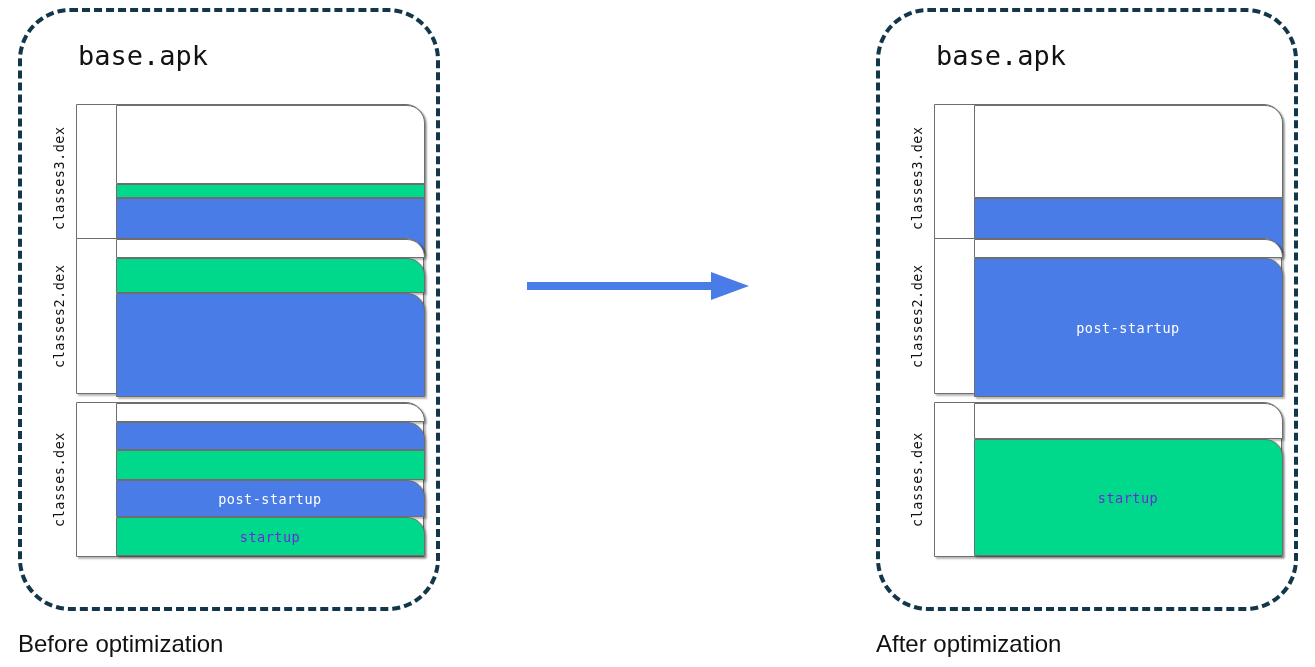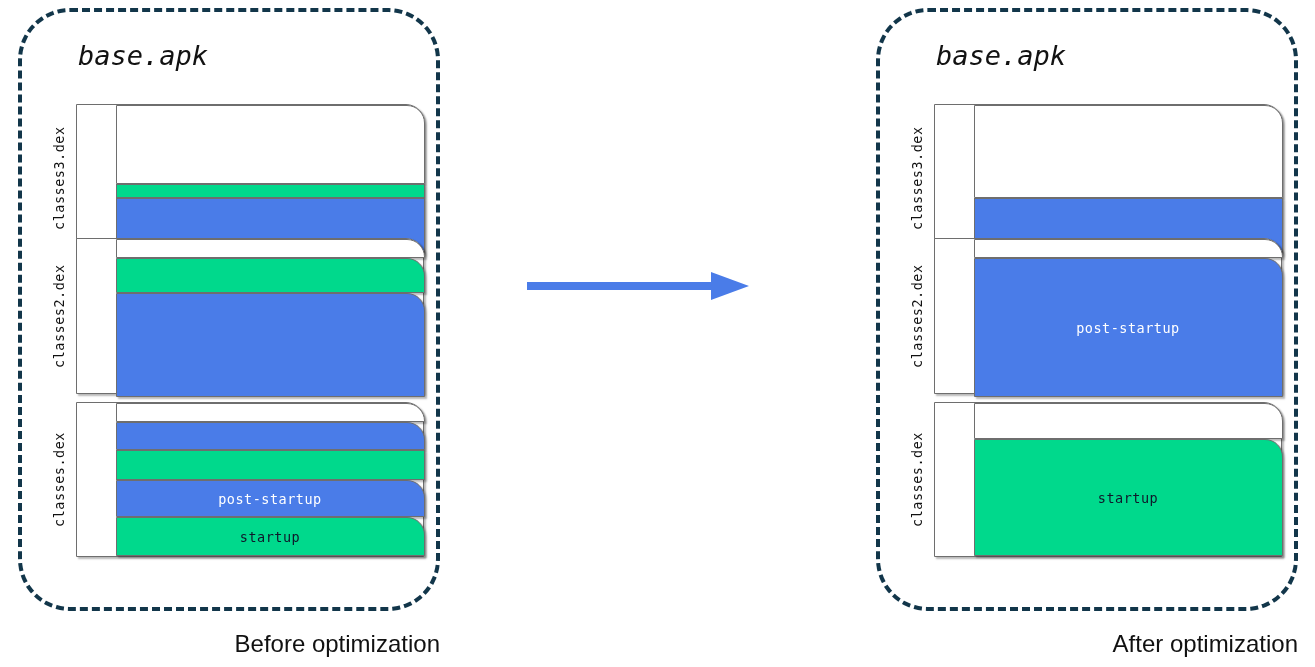--- a/index.html
+++ b/index.html
@@ -29,21 +29,20 @@
 
   .apk-title {
     position: absolute;
     top: 28px;
     left: 56px;
     font-family: "DejaVu Sans Mono", "Liberation Mono", monospace;
     font-size: 27px;
     letter-spacing: 0px;
     color: #121212;
     white-space: nowrap;
-    font-style: italic;
   }
 
   
   .dex-group {
     position: absolute;
   }
   .dex-label {
     position: absolute;
     left: 0;
     top: 0;
@@ -87,21 +86,21 @@
     align-items: center;
     justify-content: center;
     font-family: "DejaVu Sans Mono", "Liberation Mono", monospace;
     font-size: 13.5px;
     letter-spacing: 0.5px;
     white-space: nowrap;
     margin-left: 40px;
   }
   .seg.rounded { border-top-right-radius: 18px; }
   .seg.blue  { background: #4a7ce8; color: #ffffff; }
-  .seg.green { background: #00d98c; color: #0f172a; }
+  .seg.green { background: #00d98c; color: #6d28d9; }
   .seg.white { background: #ffffff; color: #111111; }
 
   
   .arrow-wrap {
     position: absolute;
     left: 527px;
     top: 272px;
     width: 224px;
     height: 28px;
   }
@@ -122,21 +121,21 @@
     border-top: 14px solid transparent;
     border-bottom: 14px solid transparent;
     border-left: 38px solid #4a7ce8;
   }
 
   
   .caption {
     position: absolute;
     top: 630px;
     width: 422px;
-    text-align: right;
+    text-align: left;
     font-family: "Liberation Sans", sans-serif;
     font-size: 24px;
     color: #111111;
   }
   #caption-before { left: 18px; }
   #caption-after  { left: 876px; }
 </style>
 </head>
 <body>
 

